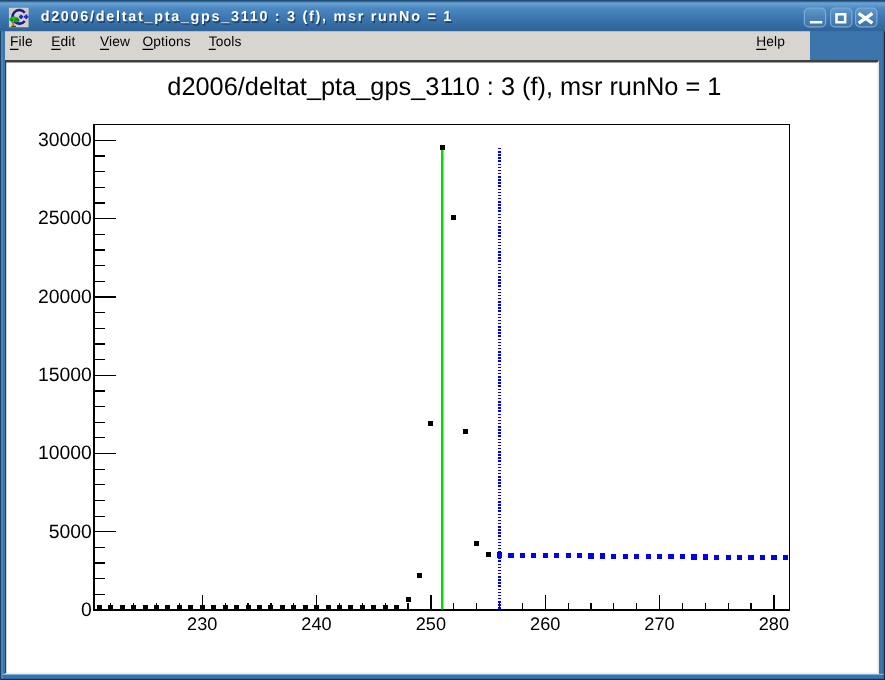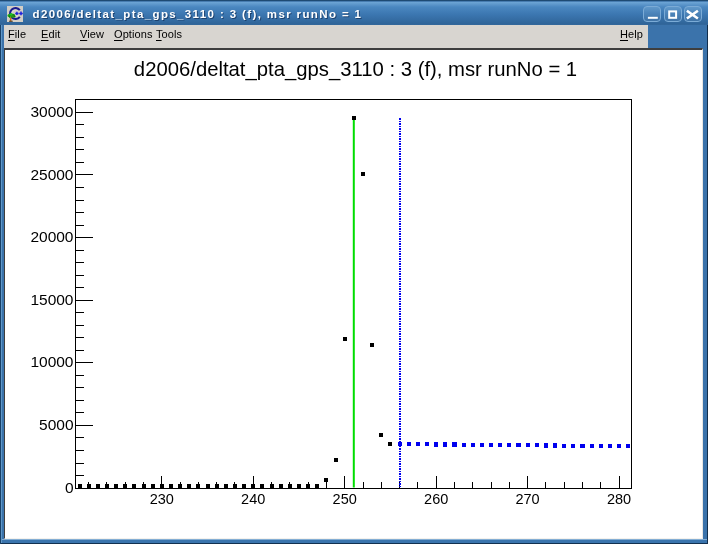--- a/index.html
+++ b/index.html
@@ -82,15 +82,15 @@
         <svg width="16" height="14" viewBox="0 0 16 14">
           <path d="M1.9 3.7L12.9 11.5M12.9 3.7L1.9 11.5" stroke="#fff" stroke-width="2.6"></path>
         </svg>
       </div>
 </div>
 <div id="menubar">
 <span class="mi" style="left:4px"><u>F</u>ile</span>
 <span class="mi" style="left:37px"><u>E</u>dit</span>
 <span class="mi" style="left:76px"><u>V</u>iew</span>
 <span class="mi" style="left:110px"><u>O</u>ptions</span>
-<span class="mi" style="left:152px"><u>T</u>ools</span>
-<span class="mi" style="right:5px"><u>H</u>elp</span>
+<span class="mi" style="left:163px"><u>T</u>ools</span>
+<span class="mi" style="right:20px"><u>H</u>elp</span>
 </div>
 </div>
 </body></html>

